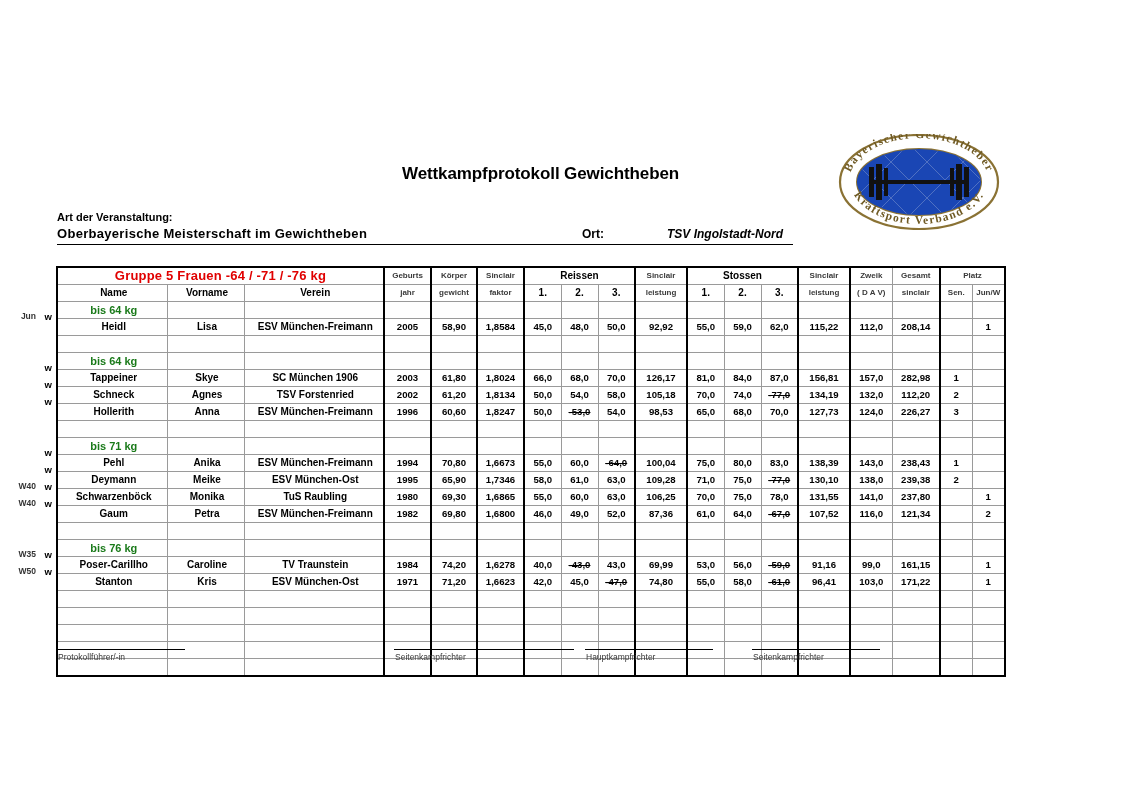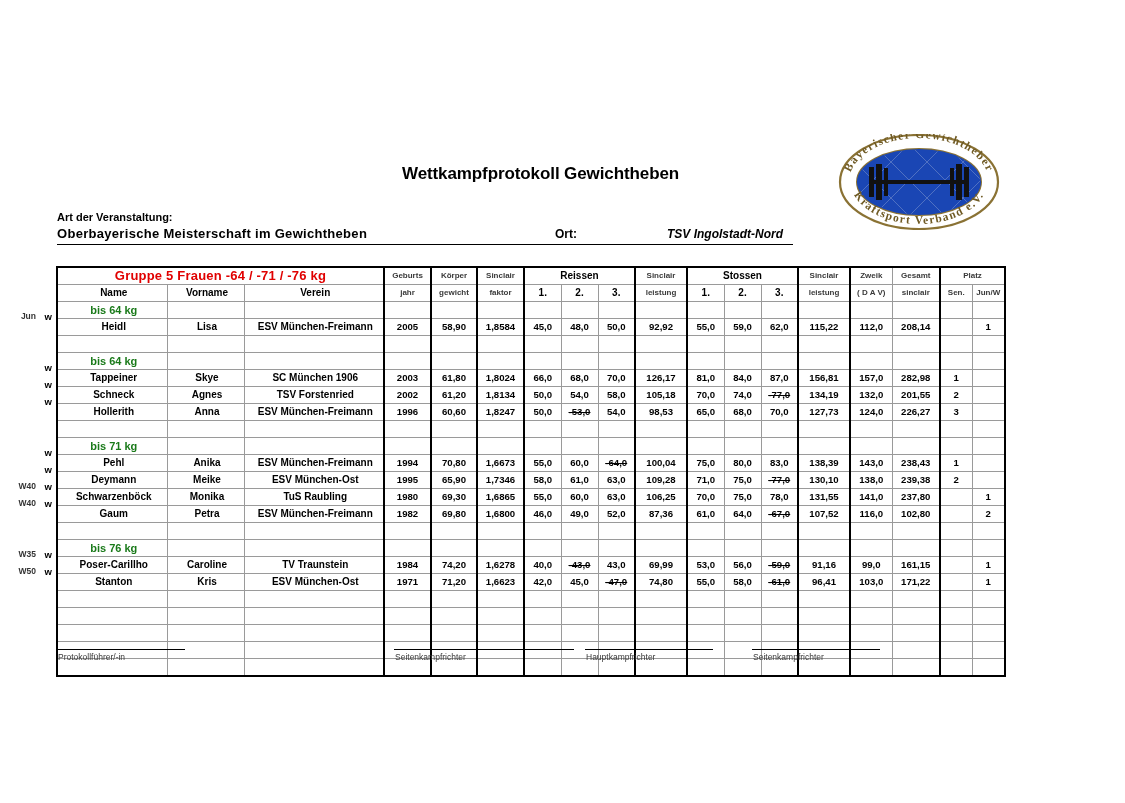--- a/index.html
+++ b/index.html
@@ -71,21 +71,21 @@
   .veranstaltung-name {
     position: absolute;
     left: 0; top: 0px;
     font-size: 13px;
     font-weight: bold;
     letter-spacing: 0.3px;
     white-space: nowrap;
   }
   .ort-label {
     position: absolute;
-    left: 498px; top: 1px;
+    left: 525px; top: 1px;
     font-size: 12px;
     font-weight: bold;
   }
   .ort-value {
     position: absolute;
     left: 610px; top: 1px;
     font-size: 12px;
     font-weight: bold;
     white-space: nowrap;
     font-style: italic;
@@ -455,21 +455,21 @@
         <td class="gsep-l gsep-r">1,8134</td>
         <td>50,0</td>
         <td>54,0</td>
         <td class="gsep-r">58,0</td>
         <td class="gsep-r">105,18</td>
         <td>70,0</td>
         <td>74,0</td>
         <td class="gsep-r strike">-77,0</td>
         <td class="gsep-r">134,19</td>
         <td>132,0</td>
-        <td class="gsep-r">201,55</td>
+        <td class="gsep-r">112,20</td>
         <td>2</td>
         <td class="gsep-r"></td>
       </tr>
       <tr>
         <td class="col-name gsep-l">Hollerith</td>
         <td class="col-vorname dotted-r">Anna</td>
         <td class="col-verein gsep-r">ESV München-Freimann</td>
         <td>1996</td>
         <td class="gsep-l">60,60</td>
         <td class="gsep-l gsep-r">1,8247</td>
@@ -595,21 +595,21 @@
         <td class="gsep-l gsep-r">1,6800</td>
         <td>46,0</td>
         <td>49,0</td>
         <td class="gsep-r">52,0</td>
         <td class="gsep-r">87,36</td>
         <td>61,0</td>
         <td>64,0</td>
         <td class="gsep-r strike">-67,0</td>
         <td class="gsep-r">107,52</td>
         <td>116,0</td>
-        <td class="gsep-r">102,80</td>
+        <td class="gsep-r">121,34</td>
         <td></td>
         <td class="gsep-r">2</td>
       </tr>
       <tr>
         <td class="col-name gsep-l"></td>
         <td class="col-vorname dotted-r"></td>
         <td class="col-verein gsep-r"></td>
         <td></td>
         <td class="gsep-l"></td>
         <td class="gsep-l gsep-r"></td>

